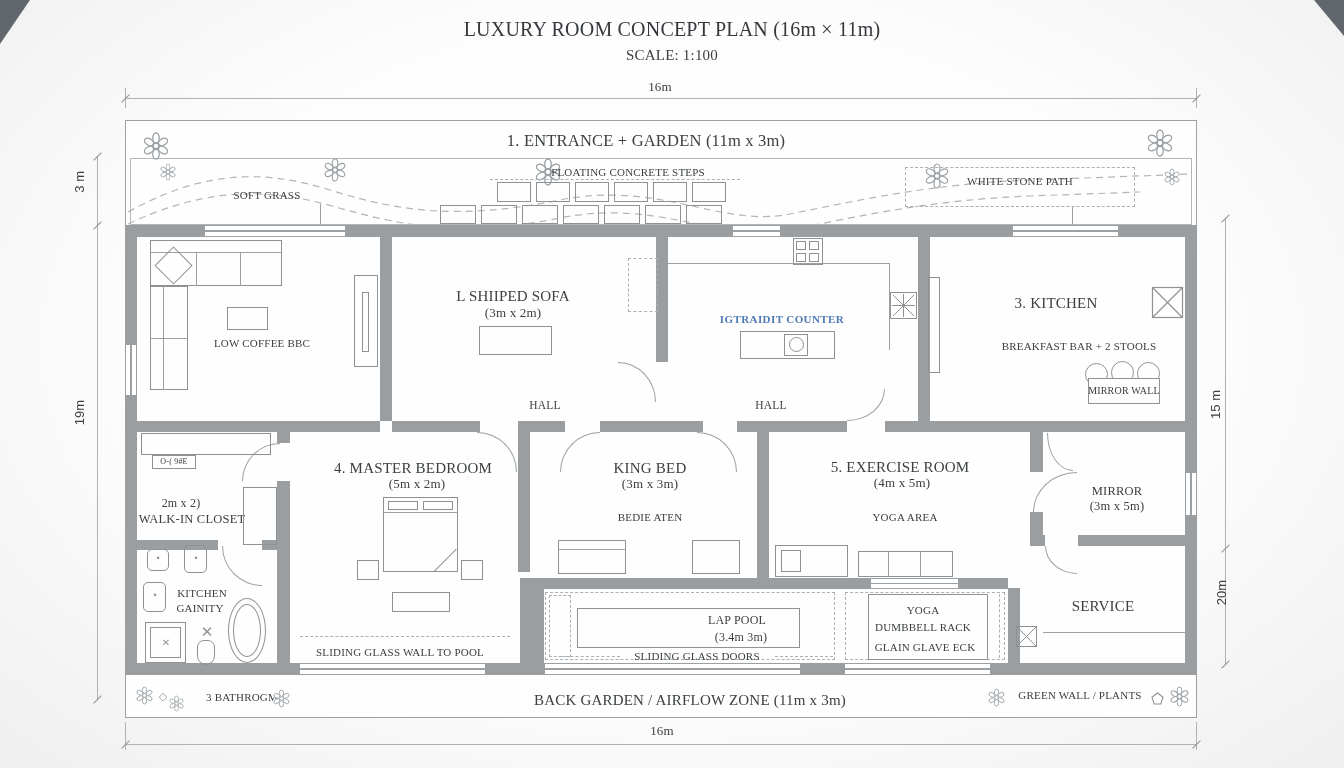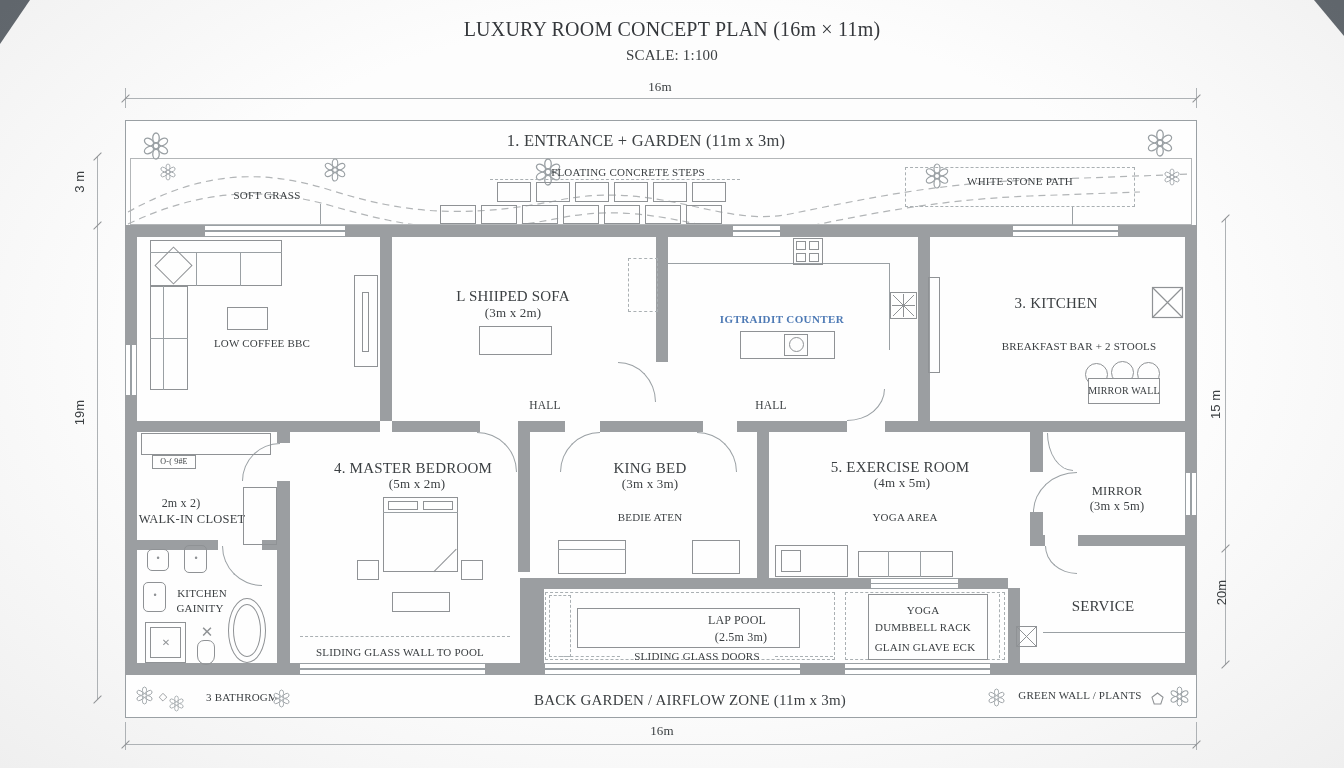--- a/index.html
+++ b/index.html
@@ -316,21 +316,21 @@
   <g stroke="#8f9295" fill="none" stroke-width="1">
     <rect x="0.5" y="0.5" width="20" height="20"></rect>
     <path d="M1,1 L20,20 M20,1 L1,20"></path>
   </g>
 </svg>
 
 <div class="dash" style="left:545px;top:592px;width:290px;height:68px;"></div>
 <div class="dash" style="left:549px;top:595px;width:22px;height:62px;"></div>
 <div class="furn" style="left:577px;top:608px;width:223px;height:40px;"></div>
 <div class="lbl" style="left:737px;top:614px;font-size:12px;">LAP POOL</div>
-<div class="lbl" style="left:741px;top:631px;font-size:12px;">(2.5m 3m)</div>
+<div class="lbl" style="left:741px;top:631px;font-size:12px;">(3.4m 3m)</div>
 <div class="dash" style="left:560px;top:656px;width:60px;height:0;border-width:1px 0 0 0;"></div>
 <div class="lbl" style="left:697px;top:650px;font-size:11px;">SLIDING GLASS DOORS</div>
 <div class="dash" style="left:775px;top:656px;width:58px;height:0;border-width:1px 0 0 0;"></div>
 
 <div class="dash" style="left:845px;top:592px;width:160px;height:68px;"></div>
 <div class="furn" style="left:868px;top:594px;width:120px;height:66px;"></div>
 <div class="dash" style="left:999px;top:594px;width:0;height:64px;border-width:0 0 0 1px;"></div>
 <div class="lbl" style="left:923px;top:604px;font-size:11px;">YOGA</div>
 <div class="lbl" style="left:923px;top:621px;font-size:11px;">DUMBBELL RACK</div>
 <div class="lbl" style="left:925px;top:641px;font-size:11px;">GLAIN GLAVE ECK</div>

